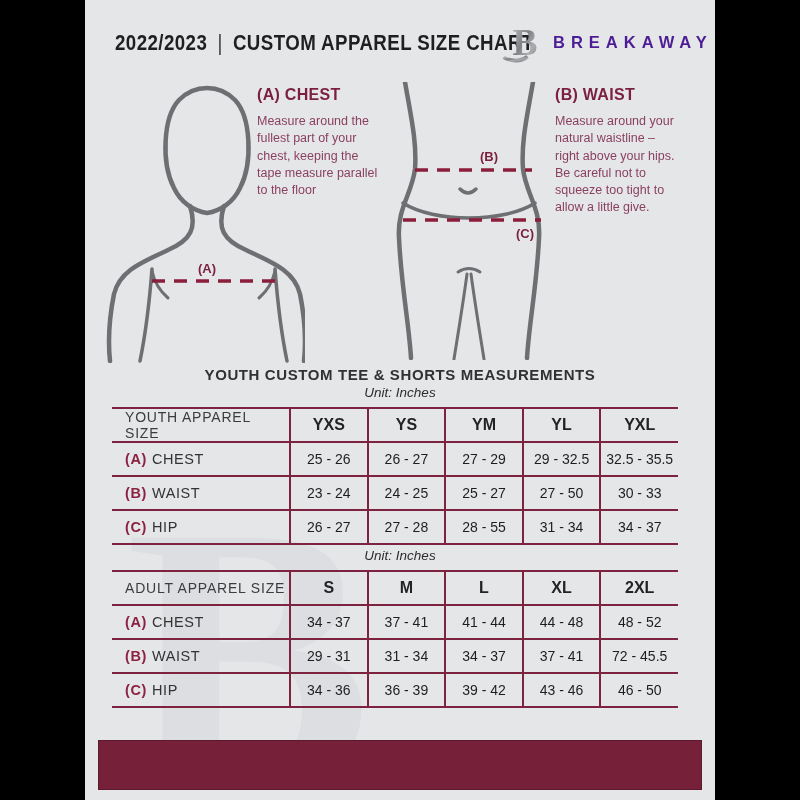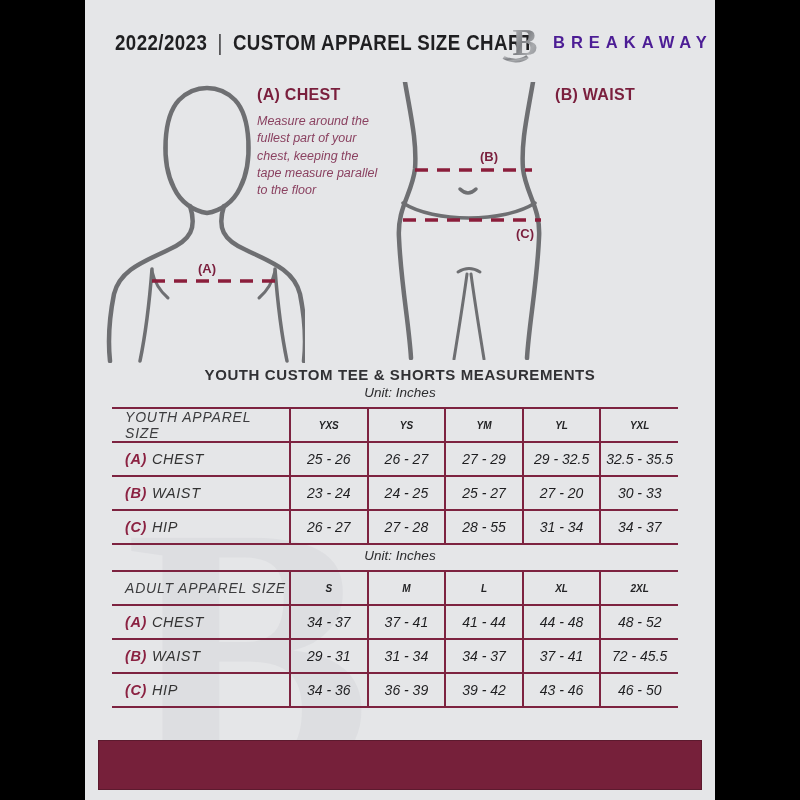--- a/index.html
+++ b/index.html
@@ -34,39 +34,39 @@
   .brand{position:absolute;left:468px;top:11px;font-weight:bold;font-size:16.5px;color:#4c1d95;
     letter-spacing:6px;white-space:nowrap;}
 
   
   .diagrams{position:absolute;left:0;top:80px;width:100%;height:290px;}
   .fig{position:absolute;}
   .fig-torso{left:20px;top:5px;}
   .fig-hips{left:303px;top:2px;}
   .info{position:absolute;}
   .info h3{font-size:16px;font-weight:bold;color:var(--maroon-dark);letter-spacing:.3px;margin-bottom:9px;}
-  .info p{font-size:12.5px;font-style:italic;color:var(--maroon-para);line-height:1.38;white-space:pre-line;}
+  .info p{font-size:12.5px;color:var(--maroon-para);line-height:1.38;white-space:pre-line;}
   .info-chest{left:172px;top:6px;width:150px;}
   .info-waist{left:470px;top:6px;width:152px;}
   .info-hips{left:470px;top:140px;width:156px;}
 
   
   .section{position:absolute;left:0;width:100%;text-align:center;}
   .sec-youth{top:366px;}
   .sec-adult{top:546px;}
   .sec-title{font-size:15px;font-weight:bold;color:#313134;letter-spacing:.6px;text-align:center;}
   .sec-unit{font-size:13.5px;font-style:italic;color:#2c2c2e;margin-top:2px;}
   table{border-collapse:collapse;table-layout:fixed;width:566px;margin:7px 0 0 27px;
-    border-top:2px solid var(--maroon-line);border-bottom:2px solid var(--maroon-line);font-style:italic;}
+    border-top:2px solid var(--maroon-line);border-bottom:2px solid var(--maroon-line);}
   col.c-label{width:178px;}
   tr{border-top:2px solid var(--maroon-line);}
   th,td{border-left:2px solid var(--maroon-line);height:34px;vertical-align:middle;
     font-size:14px;color:#1e1e20;text-align:center;font-weight:normal;}
   tr > *:first-child{border-left:none;}
-  thead th{font-weight:bold;font-size:10px;color:#232325;}
+  thead th{font-weight:bold;font-size:16px;color:#232325;}
   thead th.label-col{font-weight:normal;font-size:14px;color:#3c3c3e;letter-spacing:.8px;}
   .label-col{text-align:left;padding-left:13px;}
   tbody th.label-col{font-size:14.5px;color:#333;letter-spacing:.6px;}
   .ltr{font-weight:bold;color:#8b2242;margin-right:5px;}
 
   
   .footer-bar{position:absolute;left:13px;top:740px;width:604px;height:50px;
     background:var(--footer);border:1px solid #5c1a2e;}
 
   .svg-label{font-family:"Liberation Sans",sans-serif;font-size:13px;font-weight:bold;fill:var(--maroon-dark);}
@@ -135,20 +135,26 @@
       <div class="info info-chest">
         <h3>(A) CHEST</h3>
         <p>Measure around the
 fullest part of your
 chest, keeping the
 tape measure parallel
 to the floor</p>
       </div>
       <div class="info info-waist">
         <h3>(B) WAIST</h3>
+        <p>Measure around your
+natural waistline –
+right above your hips.
+Be careful not to
+squeeze too tight to
+allow a little give.</p>
       </div>
       <div class="info info-hips">
       </div>
     </div>
 
     <div class="section sec-youth">
       <div class="sec-title">YOUTH CUSTOM TEE &amp; SHORTS MEASUREMENTS</div>
       <div class="sec-unit">Unit: Inches</div>
       <table>
         <colgroup>
@@ -176,21 +182,21 @@
               <td>26 - 27</td>
               <td>27 - 29</td>
               <td>29 - 32.5</td>
               <td>32.5 - 35.5</td>
             </tr>
             <tr>
               <th class="label-col"><span class="ltr">(B)</span><span>WAIST</span></th>
               <td>23 - 24</td>
               <td>24 - 25</td>
               <td>25 - 27</td>
-              <td>27 - 20</td>
+              <td>27 - 50</td>
               <td>30 - 33</td>
             </tr>
             <tr>
               <th class="label-col"><span class="ltr">(C)</span><span>HIP</span></th>
               <td>26 - 27</td>
               <td>27 - 28</td>
               <td>28 - 55</td>
               <td>31 - 34</td>
               <td>34 - 37</td>
             </tr>

